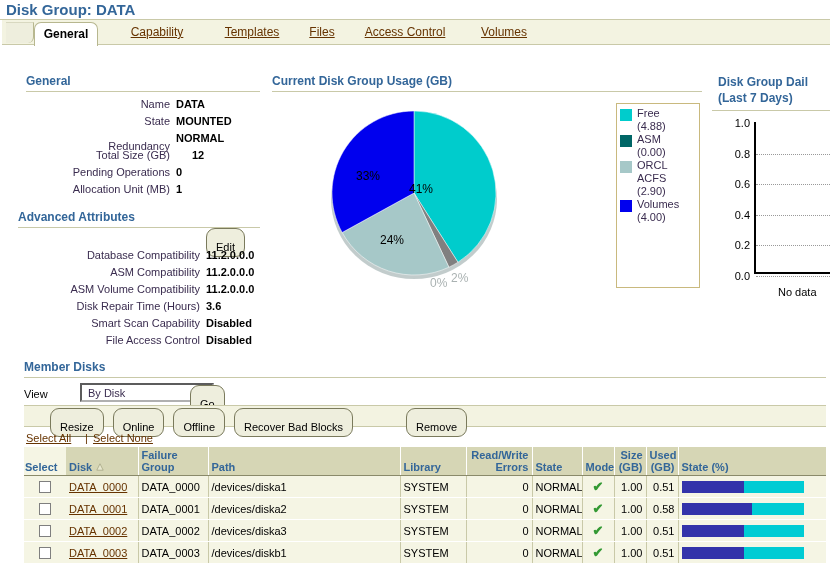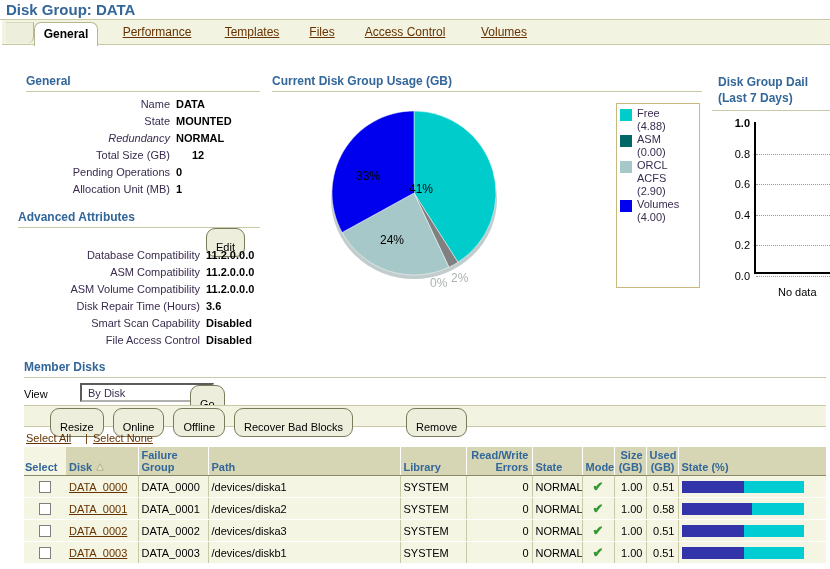--- a/index.html
+++ b/index.html
@@ -194,36 +194,36 @@
 
 <div id="page">
 
   <div class="page-title">Disk Group: DATA</div>
   <div class="title-rule"></div>
 
   <div class="tabbar">
     <div class="tab-stub"></div>
     <div id="tabs-host">
         <div class="tab active" style="left: 34px; width: 64px;"><span class="lbl">General</span></div>
-        <div class="tab" style="left: 112px; width: 90px;"><span class="lbl">Performance</span></div>
+        <div class="tab" style="left: 112px; width: 90px;"><span class="lbl">Capability</span></div>
         <div class="tab" style="left: 213px; width: 78px;"><span class="lbl">Templates</span></div>
         <div class="tab" style="left: 300px; width: 44px;"><span class="lbl">Files</span></div>
         <div class="tab" style="left: 353px; width: 104px;"><span class="lbl">Access Control</span></div>
         <div class="tab" style="left: 467px; width: 74px;"><span class="lbl">Volumes</span></div>
       </div>
   </div>
 
   <div class="sec-head" style="left:26px; top:74px;">General</div>
   <div class="sec-rule" style="left:26px; top:91px; width:234px;"></div>
   <div id="general-rows">
       <div class="prop-label" style="left: 26px; width: 144px; top: 98px;">Name</div>
       <div class="prop-value" style="left: 176px; top: 98px;">DATA</div>
       <div class="prop-label" style="left: 26px; width: 144px; top: 115px;">State</div>
       <div class="prop-value" style="left: 176px; top: 115px;">MOUNTED</div>
-      <div class="prop-label" style="left: 26px; width: 144px; top: 132px; font-style: italic;">Redundancy</div>
+      <div class="prop-label" style="left: 26px; width: 144px; top: 140px;">Redundancy</div>
       <div class="prop-value" style="left: 176px; top: 132px;">NORMAL</div>
       <div class="prop-label" style="left: 26px; width: 144px; top: 149px;">Total Size (GB)</div>
       <div class="prop-value" style="left: 192px; top: 149px;">12</div>
       <div class="prop-label" style="left: 26px; width: 144px; top: 166px;">Pending Operations</div>
       <div class="prop-value" style="left: 176px; top: 166px;">0</div>
       <div class="prop-label" style="left: 26px; width: 144px; top: 183px;">Allocation Unit (MB)</div>
       <div class="prop-value" style="left: 176px; top: 183px;">1</div>
     </div>
 
   <div class="sec-head" style="left:18px; top:210px;">Advanced Attributes</div>
@@ -290,21 +290,21 @@
         </div>
       </div>
   </div>
 
   <div class="sec-head" style="left:718px; top:74px; line-height:16px;">
     <div>Disk Group Dail</div>
     <div>(Last 7 Days)</div>
   </div>
   <div class="sec-rule" style="left:712px; top:110px; width:118px;"></div>
   <div id="daily-axis">
-      <div class="axis-lbl" style="left: 712px; width: 38px; top: 117px; font-weight: bold;">1.0</div>
+      <div class="axis-lbl" style="left: 712px; width: 38px; top: 117px;">1.0</div>
       <div class="axis-lbl" style="left: 712px; width: 38px; top: 147.6px;">0.8</div>
       <div class="grid-line" style="left: 756px; width: 74px; top: 153.6px;"></div>
       <div class="axis-lbl" style="left: 712px; width: 38px; top: 178.2px;">0.6</div>
       <div class="grid-line" style="left: 756px; width: 74px; top: 184.2px;"></div>
       <div class="axis-lbl" style="left: 712px; width: 38px; top: 208.8px;">0.4</div>
       <div class="grid-line" style="left: 756px; width: 74px; top: 214.8px;"></div>
       <div class="axis-lbl" style="left: 712px; width: 38px; top: 239.4px;">0.2</div>
       <div class="grid-line" style="left: 756px; width: 74px; top: 245.4px;"></div>
       <div class="axis-lbl" style="left: 712px; width: 38px; top: 270px;">0.0</div>
       <div class="grid-line" style="left: 756px; width: 74px; top: 276px;"></div>

